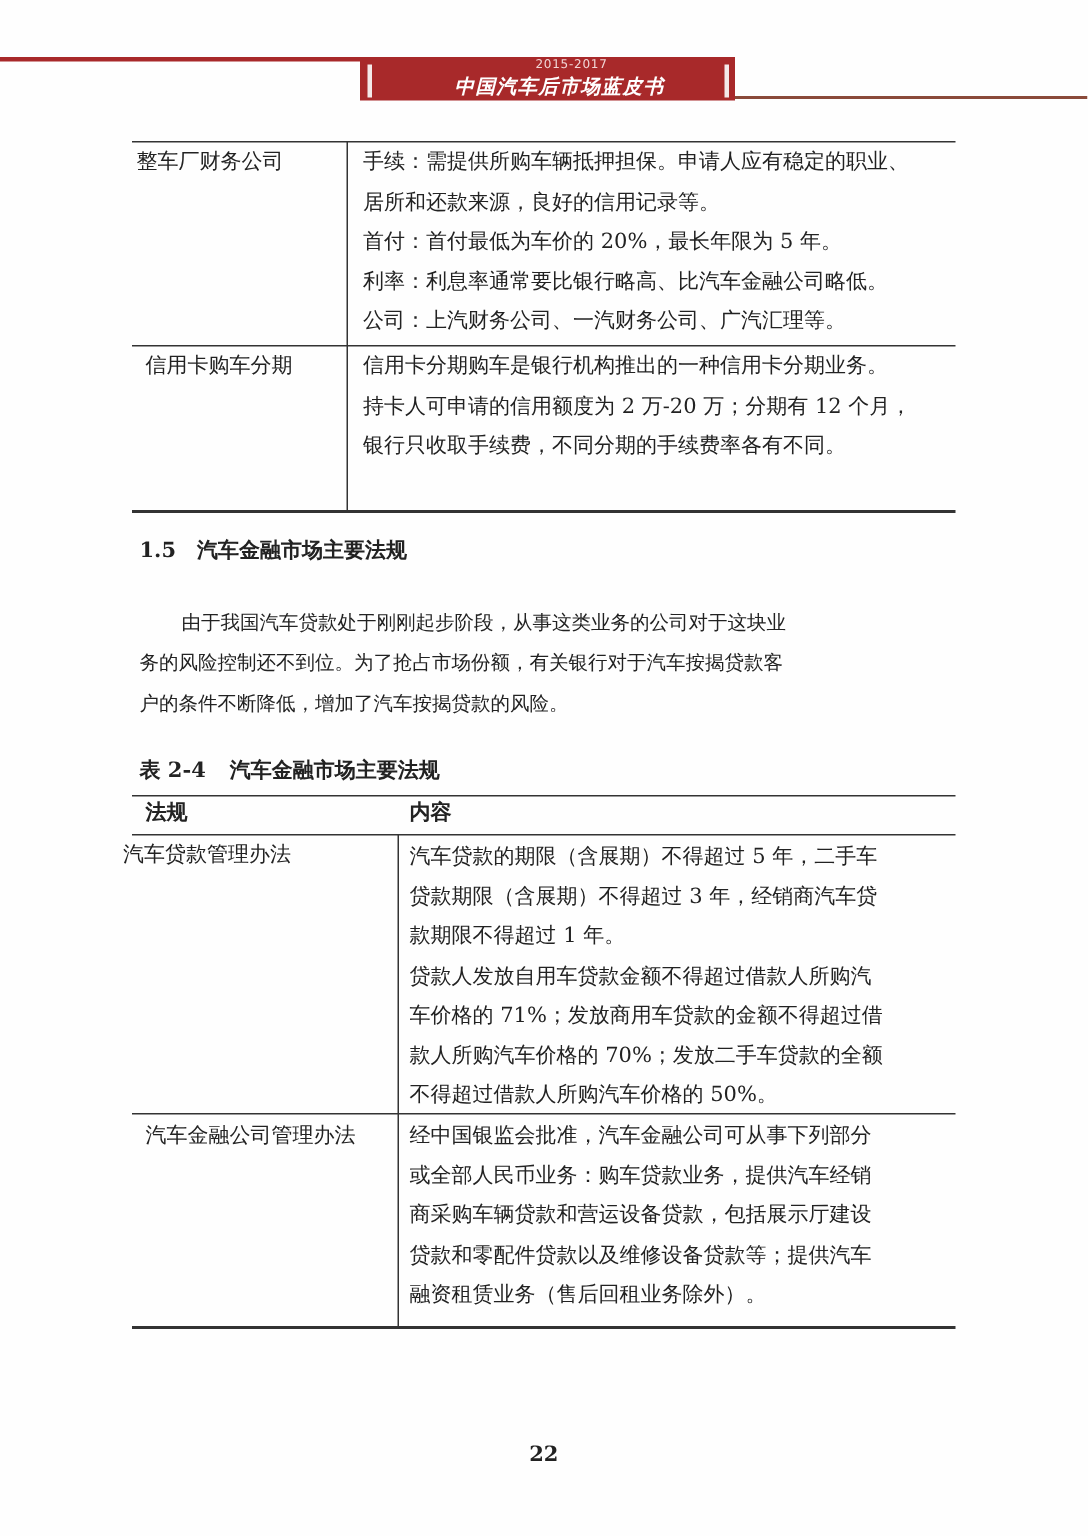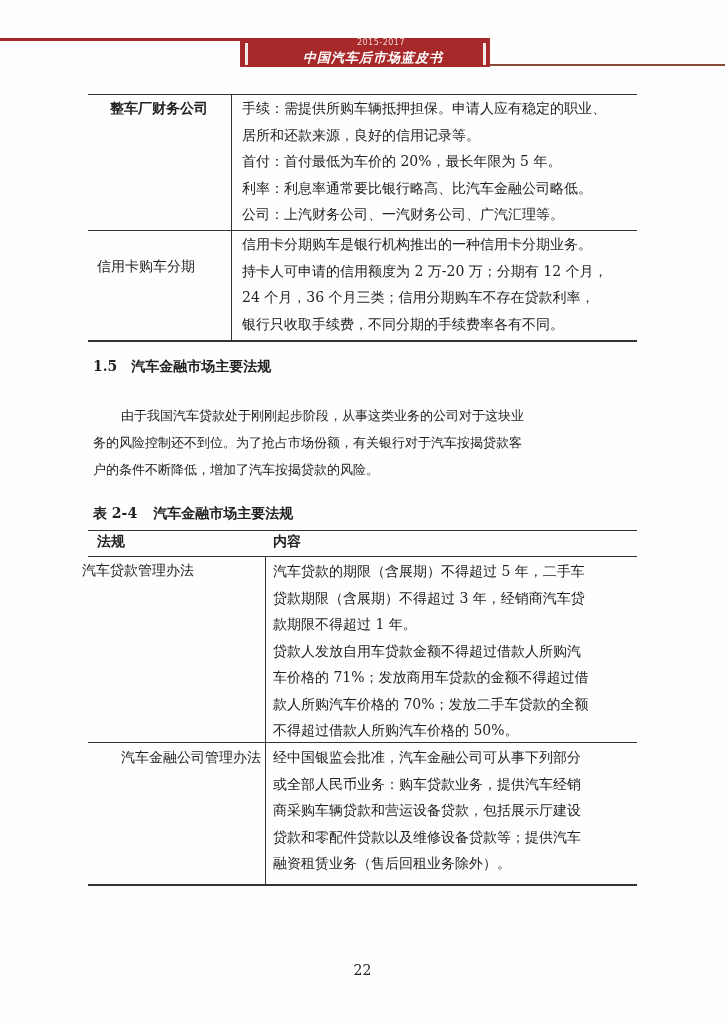--- a/index.html
+++ b/index.html
@@ -24,53 +24,52 @@
 
   .section-title { left: 93px; top: 358px; font-size: 14px; font-weight: bold; font-family: "DejaVu Sans", sans-serif; }
   .section-title .num { margin-right: 14px; font-family: "DejaVu Serif", serif; }
   .para { left: 93px; top: 402px; width: 548px; font-size: 13px; line-height: 27px; }
   .para .line:first-child { text-indent: 28px; }
 
   .caption { left: 93px; top: 505px; font-size: 14px; font-weight: bold; font-family: "DejaVu Sans", sans-serif; }
   .caption .num { margin-right: 16px; font-family: "DejaVu Serif", serif; margin-top: 20px; }
   .th { position: absolute; font-size: 14px; font-weight: bold; font-family: "DejaVu Sans", sans-serif; top: 533px; }
 
-  .page-num { left: 0; width: 725px; top: 962px; text-align: center; font-size: 14px; font-weight: normal; }
+  .page-num { left: 0; width: 725px; top: 962px; text-align: center; font-size: 14px; font-weight: bold; }
 </style>
 </head>
 <body>
 
 <div class="abs hdr-line-left"></div>
 <div class="abs hdr-box"></div>
 <div class="abs hdr-bar" style="left:245px"></div>
 <div class="abs hdr-bar" style="left:483px"></div>
 <div class="abs hdr-line-right"></div>
 <div class="abs hdr-years">2015-2017</div>
 <div class="abs hdr-title">中国汽车后市场蓝皮书</div>
 
 <div>
   <div class="rule" style="left:88px; top:94px; width:549px; height:1px;"></div>
   <div class="vrule" style="left:231px; top:94px; height:247px;"></div>
   <div class="rule" style="left:88px; top:230px; width:549px; height:1px;"></div>
   <div class="rule" style="left:88px; top:340px; width:549px; height:2px;"></div>
 
-  <div class="cell-text" style="left:110px; top:95px;font-weight:bold;">整车厂财务公司</div>
+  <div class="cell-text" style="left:91px; top:95px;">整车厂财务公司</div>
   <div class="cell-text" style="left:242px; top:95px;">
     <span class="line">手续：需提供所购车辆抵押担保。申请人应有稳定的职业、</span>
     <span class="line">居所和还款来源，良好的信用记录等。</span>
     <span class="line">首付：首付最低为车价的 20%，最长年限为 5 年。</span>
     <span class="line">利率：利息率通常要比银行略高、比汽车金融公司略低。</span>
     <span class="line">公司：上汽财务公司、一汽财务公司、广汽汇理等。</span>
   </div>
 
-  <div class="cell-text" style="left:97px; top:231px;margin-top:22px;">信用卡购车分期</div>
+  <div class="cell-text" style="left:97px; top:231px;">信用卡购车分期</div>
   <div class="cell-text" style="left:242px; top:231px;">
     <span class="line">信用卡分期购车是银行机构推出的一种信用卡分期业务。</span>
     <span class="line">持卡人可申请的信用额度为 2 万-20 万；分期有 12 个月，</span>
-    <span class="line">24 个月，36 个月三类；信用分期购车不存在贷款利率，</span>
     <span class="line">银行只收取手续费，不同分期的手续费率各有不同。</span>
   </div>
 </div>
 
 <div class="abs section-title">
   <span class="num">1.5</span><span>汽车金融市场主要法规</span>
 </div>
 
 <div class="abs para">
   <span class="line">由于我国汽车贷款处于刚刚起步阶段，从事这类业务的公司对于这块业</span>
@@ -95,21 +94,21 @@
   <div class="cell-text" style="left:273px; top:558px;">
     <span class="line">汽车贷款的期限（含展期）不得超过 5 年，二手车</span>
     <span class="line">贷款期限（含展期）不得超过 3 年，经销商汽车贷</span>
     <span class="line">款期限不得超过 1 年。</span>
     <span class="line">贷款人发放自用车贷款金额不得超过借款人所购汽</span>
     <span class="line">车价格的 71%；发放商用车贷款的金额不得超过借</span>
     <span class="line">款人所购汽车价格的 70%；发放二手车贷款的全额</span>
     <span class="line">不得超过借款人所购汽车价格的 50%。</span>
   </div>
 
-  <div class="cell-text" style="left:97px; top:744px;margin-left:24px;">汽车金融公司管理办法</div>
+  <div class="cell-text" style="left:97px; top:744px;">汽车金融公司管理办法</div>
   <div class="cell-text" style="left:273px; top:744px;">
     <span class="line">经中国银监会批准，汽车金融公司可从事下列部分</span>
     <span class="line">或全部人民币业务：购车贷款业务，提供汽车经销</span>
     <span class="line">商采购车辆贷款和营运设备贷款，包括展示厅建设</span>
     <span class="line">贷款和零配件贷款以及维修设备贷款等；提供汽车</span>
     <span class="line">融资租赁业务（售后回租业务除外）。</span>
   </div>
 </div>
 
 <div class="abs page-num">22</div>

